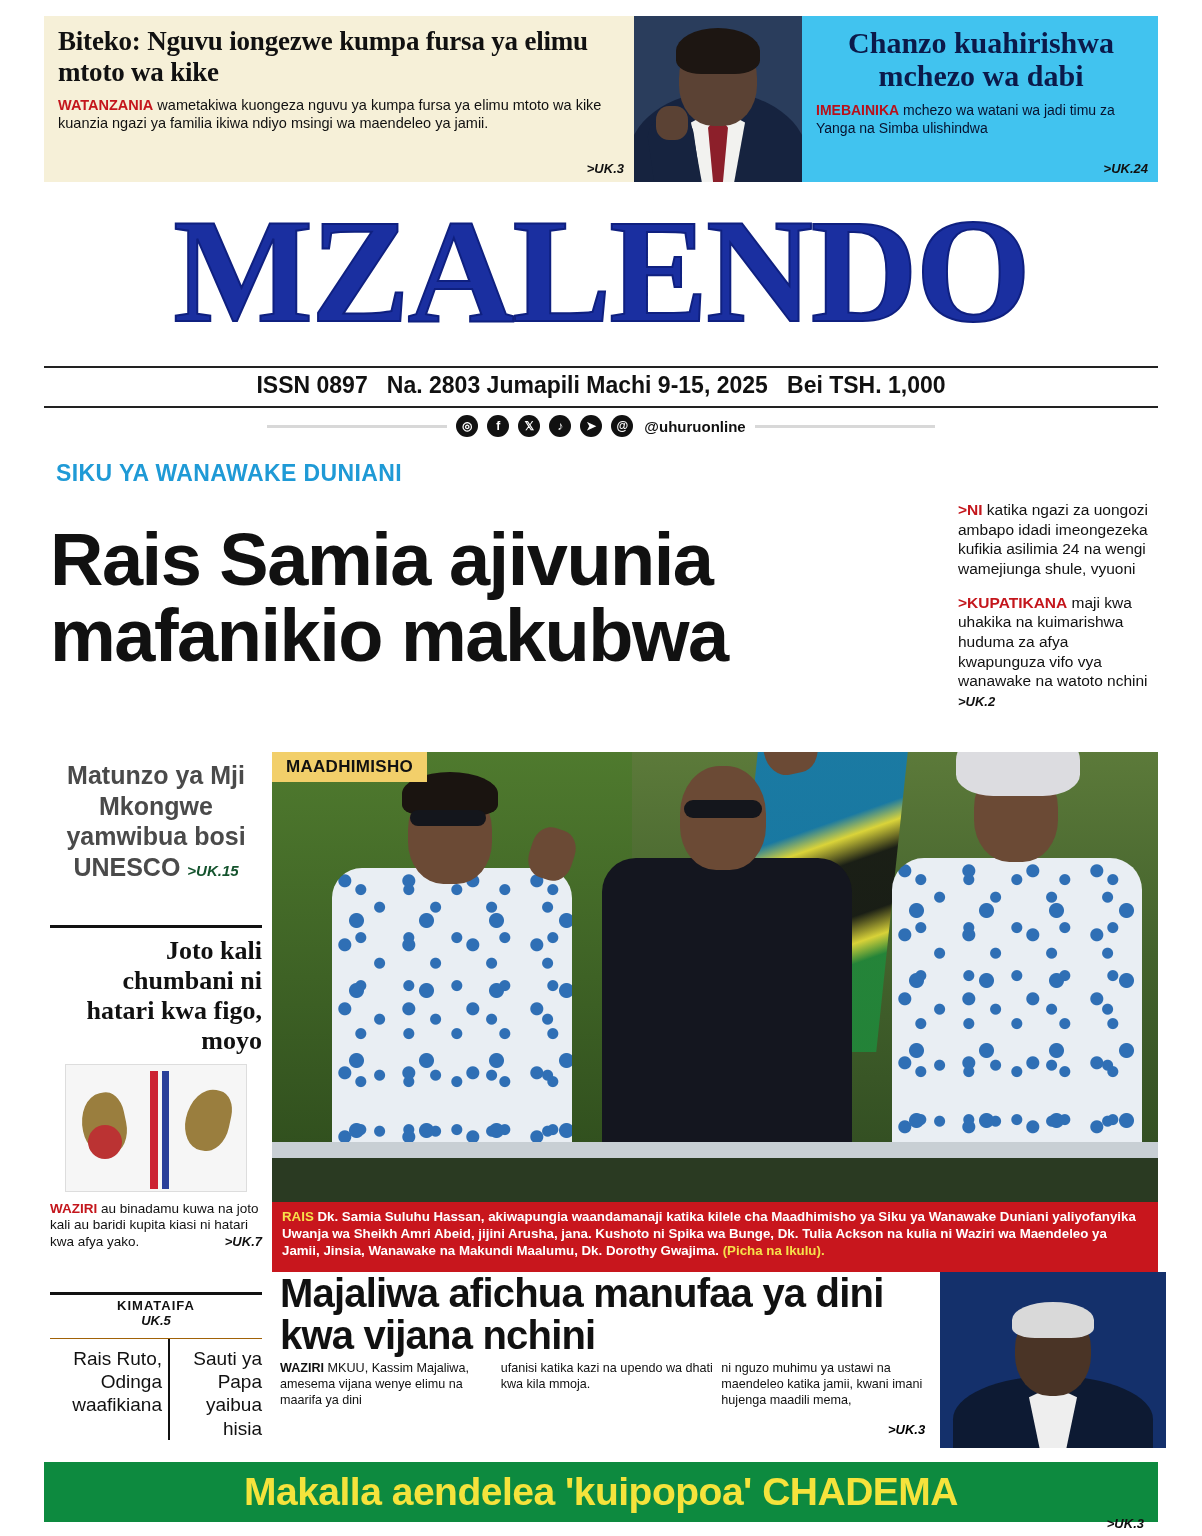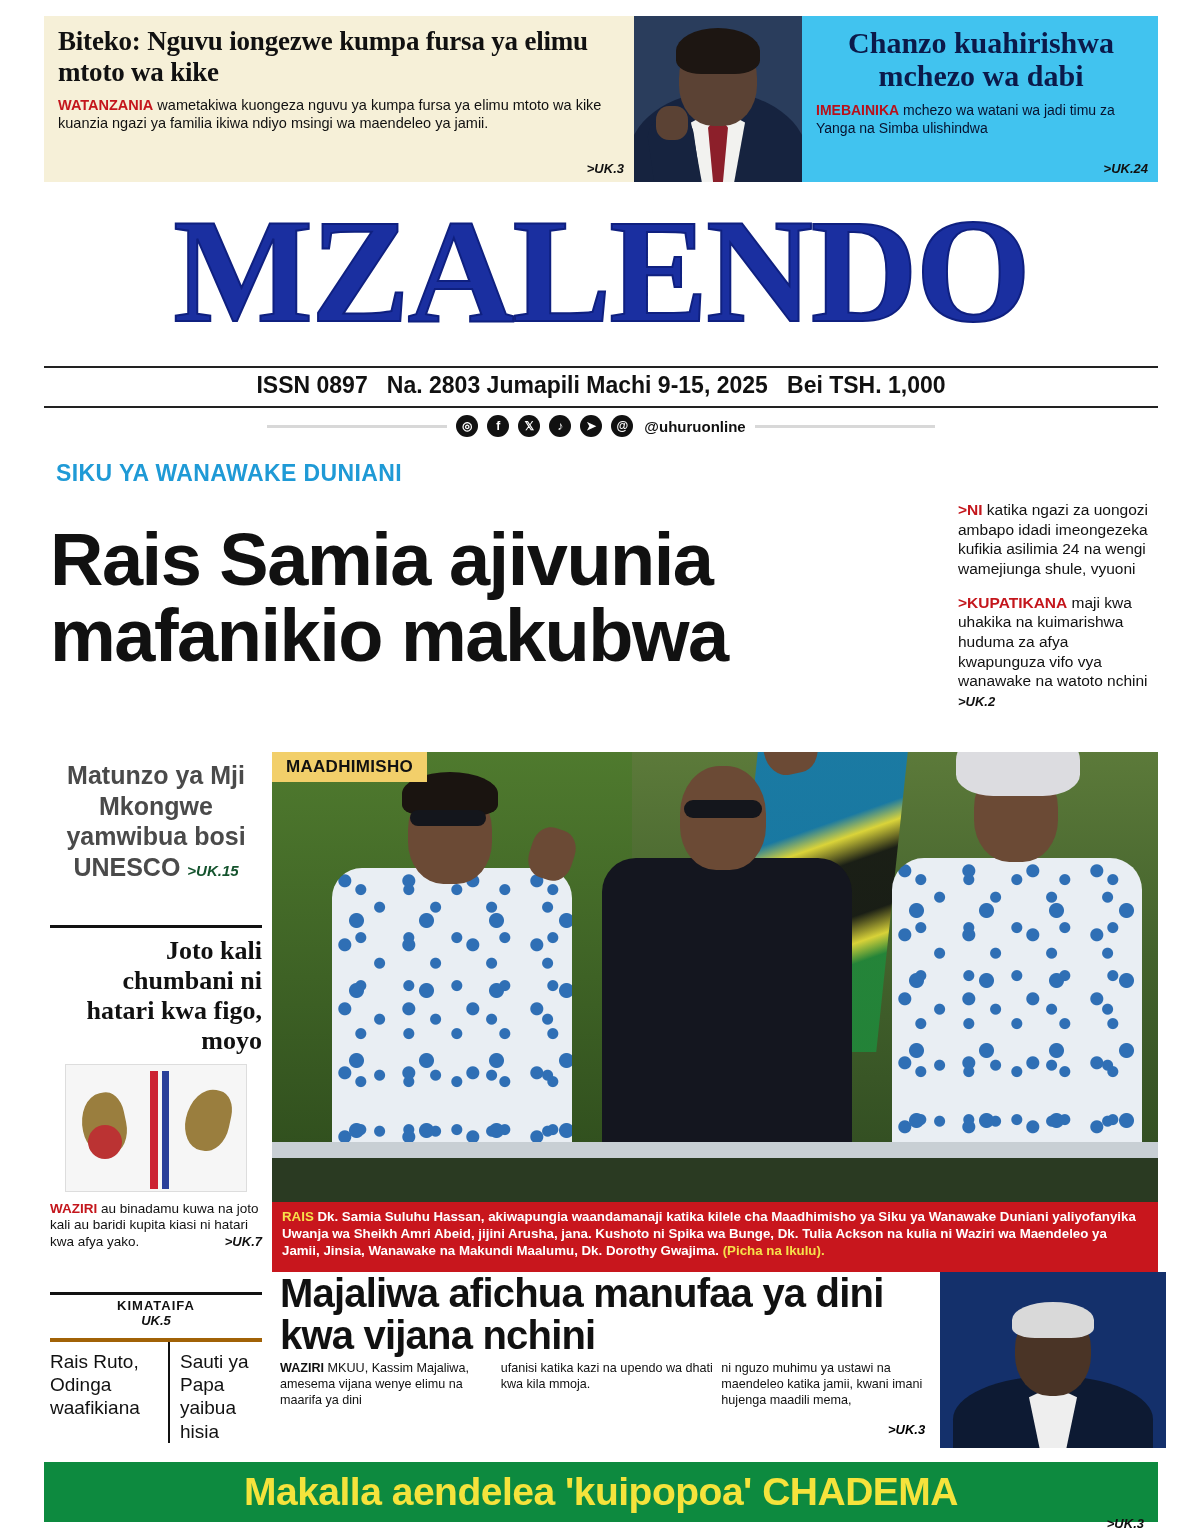--- a/index.html
+++ b/index.html
@@ -86,21 +86,21 @@
   .kd-red { position: absolute; left: 22px; top: 60px; width: 34px; height: 34px; background: #b33; border-radius: 50%; }
   .vessel { position: absolute; left: 84px; top: 6px; width: 8px; height: 118px; background: #c23; }
   .vessel2 { position: absolute; left: 96px; top: 6px; width: 7px; height: 118px; background: #2a3f9a; }
   .boxA p { margin-top: 9px; font-size: 13.5px; line-height: 1.25; color: #111; }
   .boxA p b { color: #c4161c; }
   .boxA .ref { float: right; font-style: italic; font-weight: bold; font-size: 13px; }
 
   .kim { position: absolute; left: 50px; top: 1292px; width: 212px; border-top: 3px solid #111; text-align: center; }
   .kim .t { font-size: 13px; font-weight: bold; letter-spacing: 1px; color: #111; margin-top: 3px; }
   .kim .r { font-size: 13px; font-style: italic; font-weight: bold; color: #111; }
-  .kimrow { position: absolute; left: 50px; top: 1338px; width: 212px; display: flex; border-top: 4px solid #a16207; }
+  .kimrow { position: absolute; left: 50px; top: 1338px; width: 212px; display: flex; border-top: 1px solid #a16207; text-align: right; }
   .kimrow .c1 { width: 120px; padding: 8px 6px 0 0; font-size: 19px; line-height: 1.22; color: #111; border-right: 2px solid #111; }
   .kimrow .c2 { flex: 1; padding: 8px 0 0 10px; font-size: 19px; line-height: 1.22; color: #111; }
 
   
   .photo { position: absolute; left: 272px; top: 752px; width: 886px; height: 450px; overflow: hidden; background: #3c5a2a; }
   .ph-sky { position: absolute; inset: 0; background: linear-gradient(180deg,#5c7a3a 0%,#43622c 45%,#2f4a20 100%); }
   .ph-green { position: absolute; left: 0; top: 0; width: 360px; height: 100%; background: linear-gradient(180deg,#4f7a2e,#2d4a1c); }
   .ph-flag { position: absolute; left: 470px; top: 0; width: 150px; height: 300px; background: linear-gradient(160deg,#0f7ab5 0%,#0f7ab5 28%,#f2e53a 34%,#111 42%,#111 58%,#f2e53a 66%,#1f8a3b 72%,#1f8a3b 100%); opacity: .85; transform: skewX(-6deg); }
   .ph-rail { position: absolute; left: 0; bottom: 44px; width: 100%; height: 16px; background: #c8cfd4; }
   .ph-rail2 { position: absolute; left: 0; bottom: 0; width: 100%; height: 44px; background: #2a3a22; }

